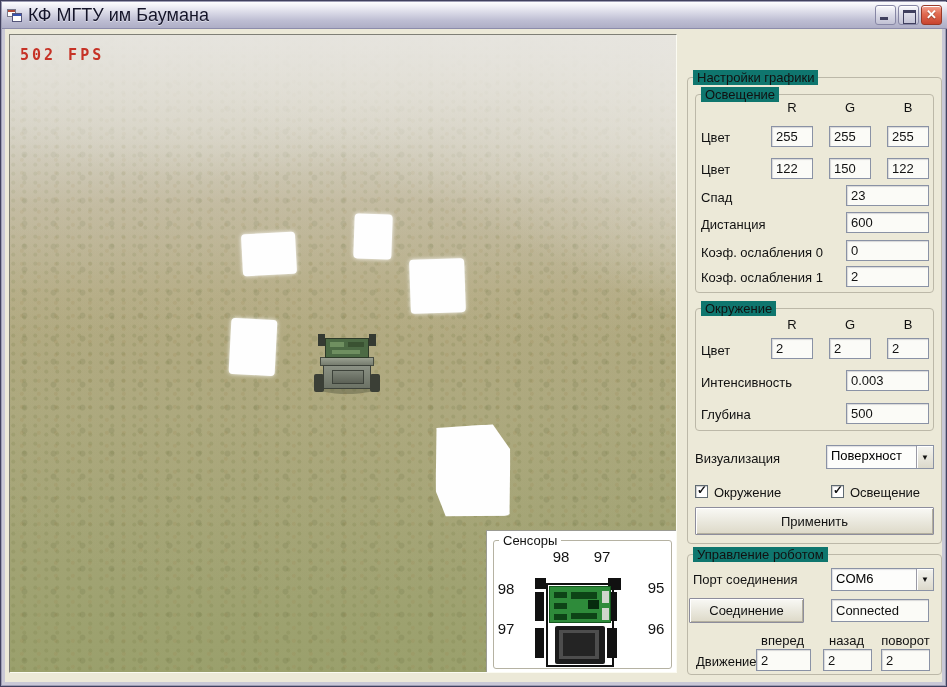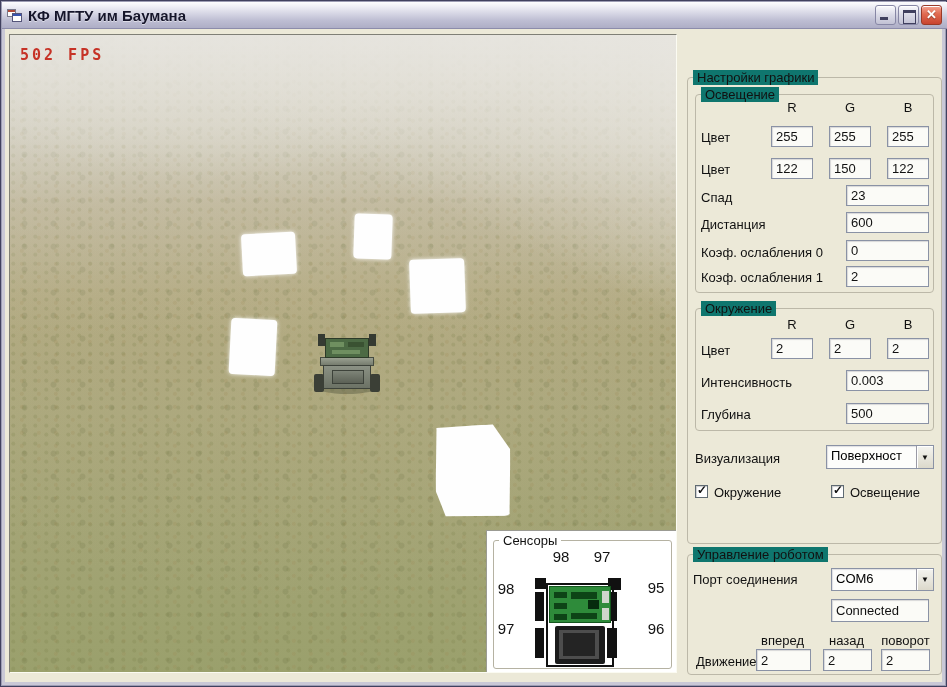--- a/index.html
+++ b/index.html
@@ -10,21 +10,21 @@
 
   
   .titlebar { position:absolute; left:1px; top:1px; width:945px; height:27px;
     background:linear-gradient(180deg,#fdfdfe 0%,#eeeef5 18%,#d5d5e4 45%,#bdbdd2 72%,#aeaec6 100%);
     border-bottom:1px solid #8c8cab; display:flex; align-items:center; padding:0 5px; gap:5px; }
   .app-icon { width:16px; height:16px; position:relative; flex:0 0 16px; }
   .app-icon .f1 { position:absolute; left:0; top:2px; width:9px; height:8px; background:#fff; border:1px solid #7a7a8c; }
   .app-icon .f1::before { content:""; position:absolute; left:0; top:0; right:0; height:2px; background:#b04a3a; }
   .app-icon .f2 { position:absolute; left:5px; top:6px; width:10px; height:9px; background:#fff; border:1px solid #55557a; }
   .app-icon .f2::before { content:""; position:absolute; left:0; top:0; right:0; height:2px; background:#3a55b0; }
-  .title-text { font-size:15px; font-weight:bold; color:#15152a; text-shadow:0 1px 0 rgba(255,255,255,.5); }
+  .title-text { font-size:18px; font-weight:normal; color:#15152a; text-shadow:0 1px 0 rgba(255,255,255,.5); }
   .win-btns { position:absolute; right:5px; top:3px; display:flex; gap:2px; }
   .win-btn { width:21px; height:20px; border-radius:3px; border:1px solid #8787a5; position:relative;
     background:linear-gradient(180deg,#fbfbfd,#d9d9e6 50%,#c2c2d4); box-shadow:inset 0 1px 0 #fff; }
   .win-btn.close { background:linear-gradient(180deg,#f3a492,#e06a50 45%,#c94430); border-color:#9a3a28; }
   .glyph-min::after { content:""; position:absolute; left:4px; bottom:4px; width:8px; height:3px; background:#3f3f5e; }
   .glyph-max::after { content:""; position:absolute; left:4px; top:4px; width:11px; height:10px;
     border:1px solid #3f3f5e; border-top-width:3px; background:transparent; }
   .glyph-x { color:#fff; font-size:13px; font-weight:bold; text-align:center; line-height:18px; text-shadow:0 1px 1px rgba(0,0,0,.35); }
 
   
@@ -251,30 +251,32 @@
   <div class="combo" style="left:825px;top:444px;width:108px;height:24px;">
     <div class="val">Поверхност</div>
     <div class="dd"></div>
   </div>
 
   <div class="chk" style="left:694px;top:484px;"></div>
   <div class="lab" style="left:713px;top:484px;">Окружение</div>
   <div class="chk" style="left:830px;top:484px;"></div>
   <div class="lab" style="left:849px;top:484px;">Освещение</div>
 
+  <div class="btn" style="left:694px;top:506px;width:239px;height:28px;">Применить</div>
 
   <div class="grp" style="left:686px;top:553px;width:255px;height:121px;"></div>
   <div class="grp-lab" style="left:692px;top:546px;">Управление роботом</div>
 
   <div class="lab" style="left:692px;top:571px;">Порт соединения</div>
   <div class="combo" style="left:830px;top:567px;width:103px;height:23px;">
     <div class="val">COM6</div>
     <div class="dd"></div>
   </div>
 
+  <div class="btn" style="left:688px;top:597px;width:115px;height:25px;">Соединение</div>
   <input class="tb" style="left: 830px; top: 598px; width: 98px; height: 23px;" value="Connected">
 
   <div class="lab center" style="left:753px;top:632px;width:57px;">вперед</div>
   <div class="lab center" style="left:820px;top:632px;width:51px;">назад</div>
   <div class="lab center" style="left:876px;top:632px;width:57px;">поворот</div>
 
   <div class="lab" style="left:688px;top:653px;padding-left:7px;">Движение</div>
   <input class="tb" style="left: 755px; top: 648px; width: 55px; height: 22px;" value="2">
   <input class="tb" style="left: 822px; top: 648px; width: 49px; height: 22px;" value="2">
   <input class="tb" style="left: 880px; top: 648px; width: 49px; height: 22px;" value="2">

